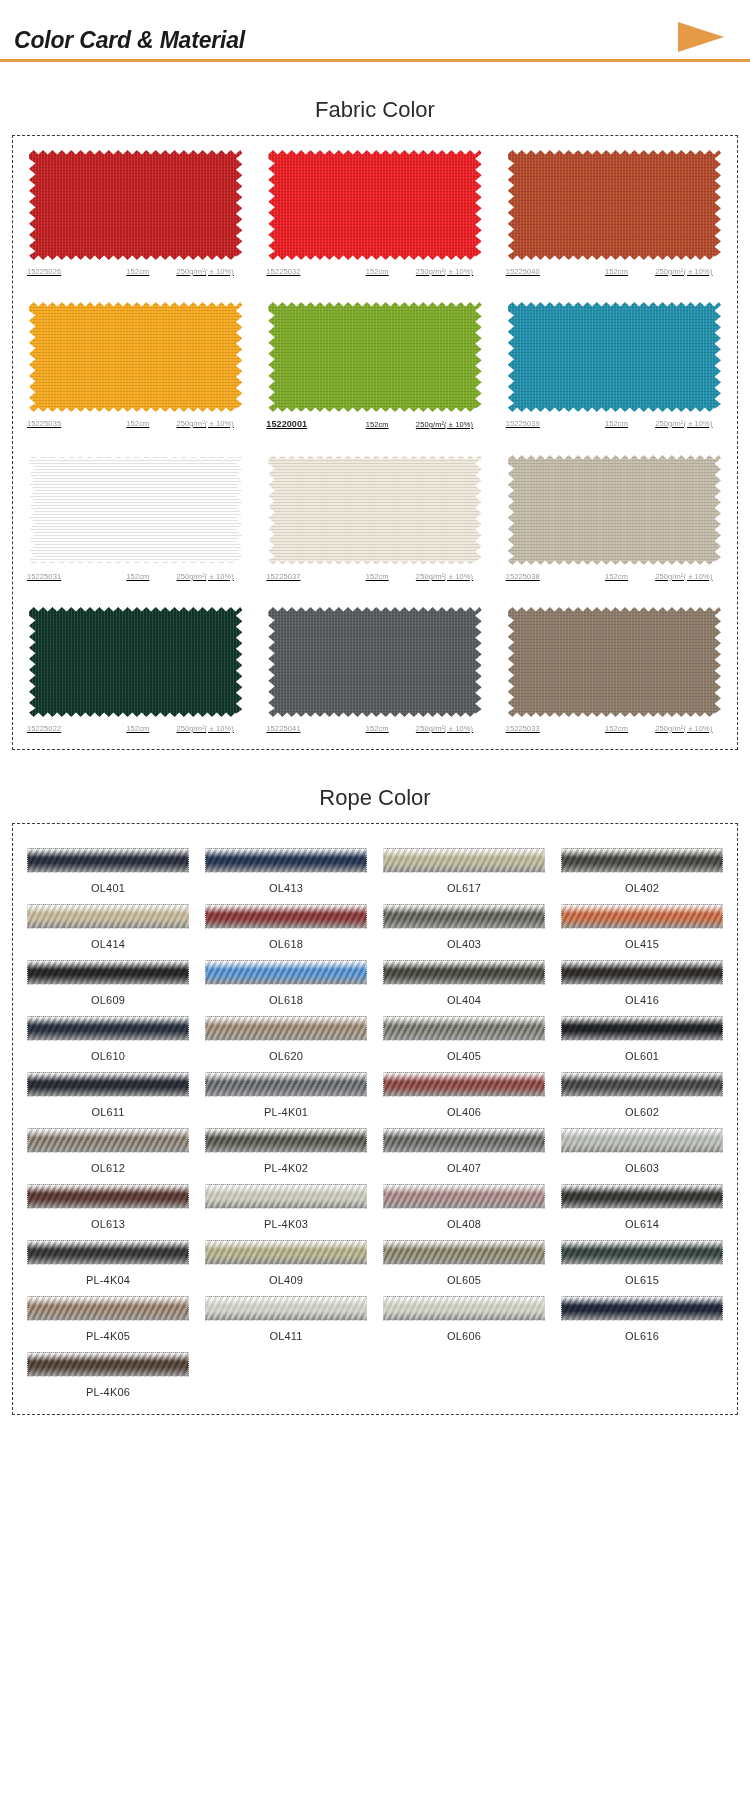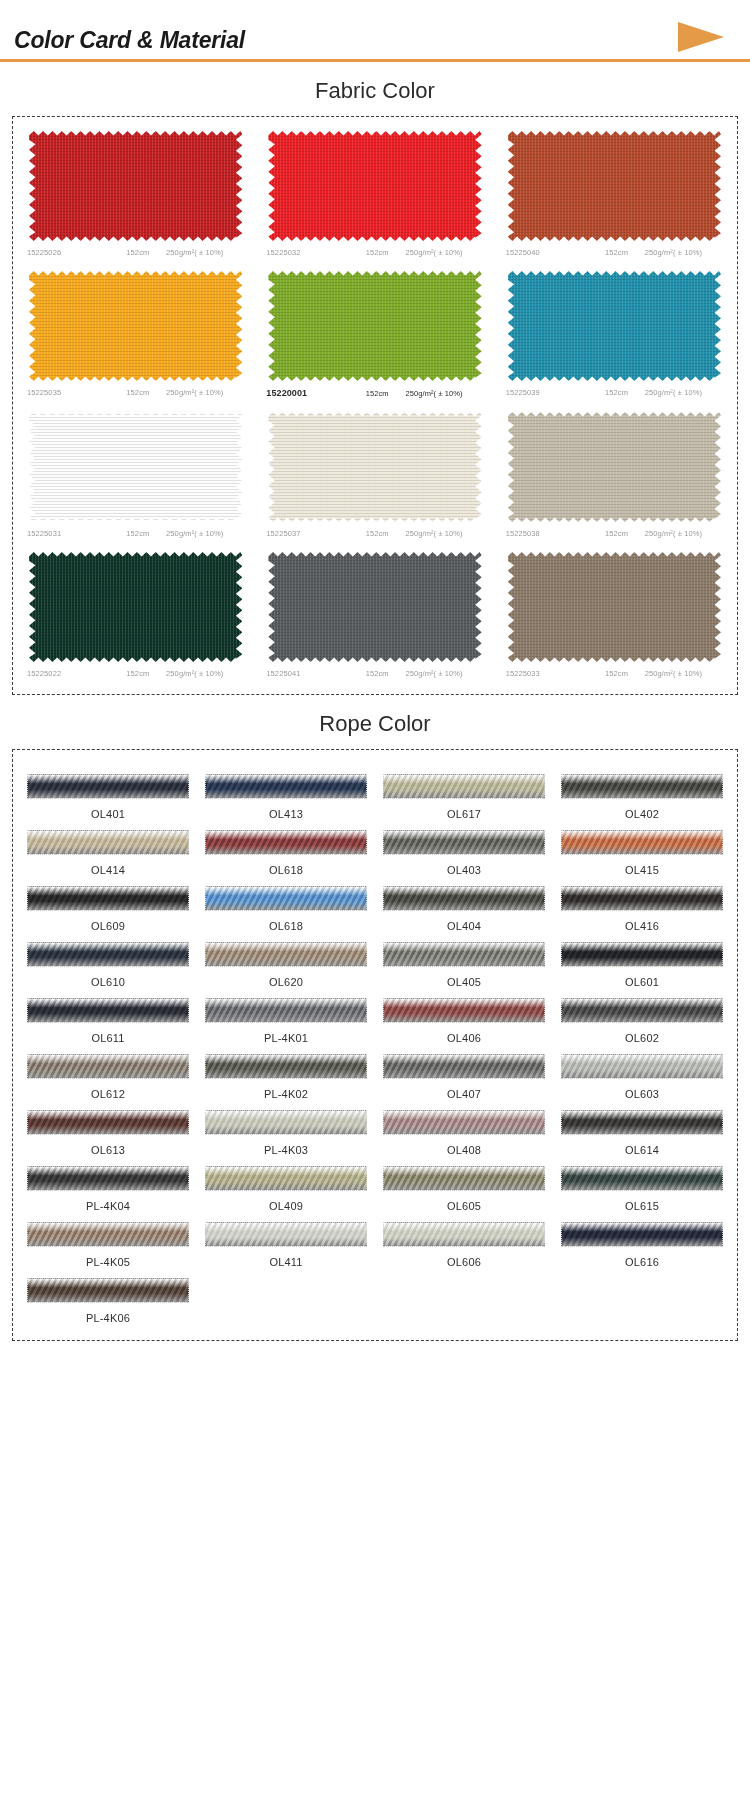--- a/index.html
+++ b/index.html
@@ -39,34 +39,36 @@
     margin: 0 0 0 0;
   }
 
   
   .section-title {
     text-align: center;
     font-size: 22px;
     color: #2b2b2b;
     padding: 16px 0 12px 0;
     font-weight: normal;
+    margin-top: 19px;
   }
 
   
   .panel {
     border: 1.5px dashed #3a3a3a;
     margin: 0 12px;
     padding: 14px 10px 10px 10px;
   }
 
   
   .fabric-grid {
     display: grid;
     grid-template-columns: repeat(3, 1fr);
-    gap: 8px 14px;
+    gap: 20px 14px;
+    text-decoration: underline;
   }
   .fabric-cell { display: flex; flex-direction: column; }
   .swatch-wrap {
     position: relative;
     height: 110px;
     padding: 0 6px;
   }
   .swatch {
     width: 100%;
     height: 100%;
@@ -111,21 +113,21 @@
     display: flex;
     justify-content: space-between;
     align-items: baseline;
     padding: 7px 4px 6px 4px;
     font-size: 7.5px;
     color: #9a9a9a;
     letter-spacing: 0.1px;
   }
   .fabric-meta .code { width: 38%; }
   .fabric-meta .width { width: 26%; text-align: center; }
-  .fabric-meta .weight { width: 36%; text-align: left; }
+  .fabric-meta .weight { width: 36%; text-align: center; }
   .fabric-meta.highlight { color: #2a2a2a; }
   .fabric-meta.highlight .code { font-weight: bold; font-size: 9px; }
 
   
   .rope-grid {
     display: grid;
     grid-template-columns: repeat(4, 1fr);
     gap: 2px 12px;
     padding: 4px 2px;
   }

